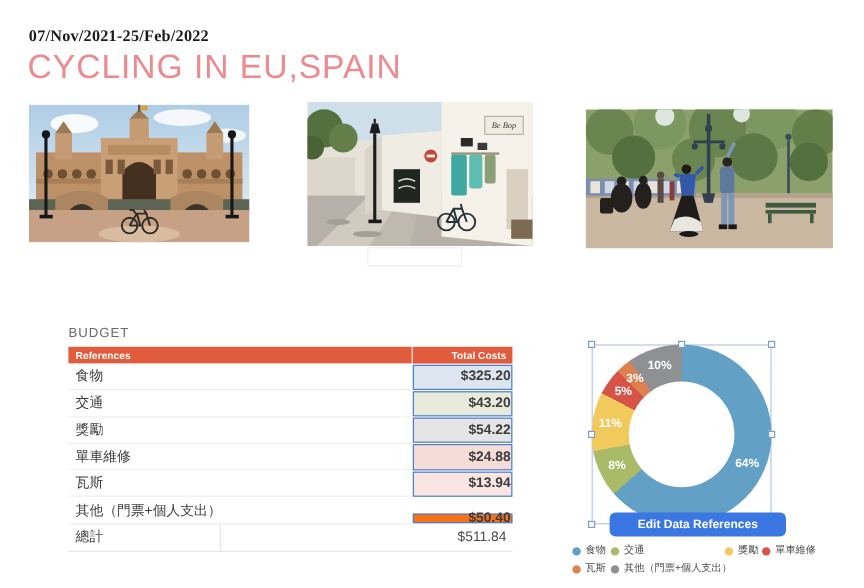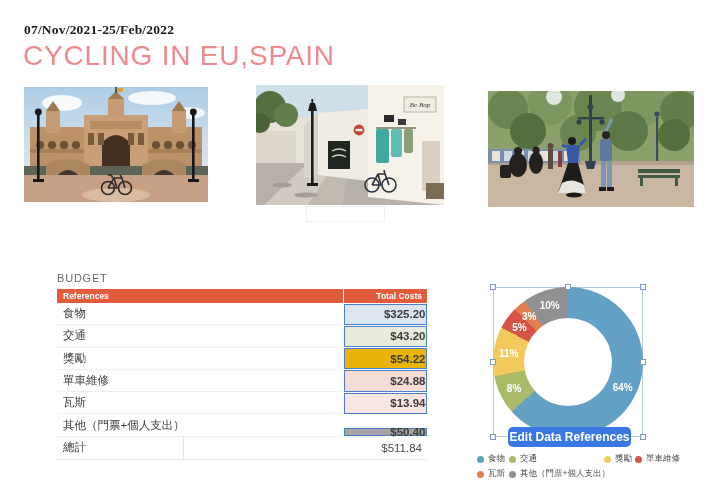--- a/index.html
+++ b/index.html
@@ -78,23 +78,23 @@
   }
   .slice-label {
     position: absolute; transform: translate(-50%,-50%);
     color: #fff; font-size: 10px; font-weight: 600; white-space: nowrap;
   }
   .handle {
     position: absolute; width: 6px; height: 6px; background: #fff;
     border: 1px solid #7f9cc9;
   }
   .edit-refs-btn {
-    position: absolute; left: 508px; top: 427px; width: 123px; height: 20px;
+    position: absolute; left: 508px; top: 427px; width: 147px; height: 20px;
     background: #3b77e3; border-radius: 5px; border: none;
-    color: #fff; font-size: 12px; font-weight: 600;
+    color: #fff; font-size: 10px; font-weight: 600;
     display: flex; align-items: center; justify-content: center;
     font-family: "Liberation Sans", sans-serif;
   }
   .legend-item { position: absolute; display: flex; align-items: center; gap: 4px;
                  font-size: 8.5px; color: #4a4a4a; white-space: nowrap; }
   .legend-item .dot { width: 7px; height: 7px; border-radius: 50%; flex: 0 0 auto; }
   .legend-item:nth-of-type(1) { left: 477px; top: 453px; }
   .legend-item:nth-of-type(2) { left: 509px; top: 453px; }
   .legend-item:nth-of-type(3) { left: 604px; top: 453px; }
   .legend-item:nth-of-type(4) { left: 635px; top: 453px; }
@@ -344,42 +344,42 @@
   <div class="t-row">
     <div class="c-desc">交通</div>
     <div class="c-total-wrap">
       <div class="c-total" style="background: rgb(232, 235, 220);">$43.20</div>
     </div>
   </div>
 
   <div class="t-row">
     <div class="c-desc">獎勵</div>
     <div class="c-total-wrap">
-      <div class="c-total" style="background: #eab308;">$54.22</div>
+      <div class="c-total" style="background: #e5e5e5;">$54.22</div>
     </div>
   </div>
 
   <div class="t-row">
     <div class="c-desc">單車維修</div>
     <div class="c-total-wrap">
       <div class="c-total" style="background: rgb(245, 220, 215);">$24.88</div>
     </div>
   </div>
 
   <div class="t-row">
     <div class="c-desc">瓦斯</div>
     <div class="c-total-wrap">
       <div class="c-total" style="background: rgb(249, 229, 225);">$13.94</div>
     </div>
   </div>
 
   <div class="t-row">
     <div class="c-desc">其他（門票+個人支出）</div>
     <div class="c-total-wrap">
-      <div class="c-total" style="background: #a3a3a3; margin-top: 13px;">$50.40</div>
+      <div class="c-total" style="background: #f97316; margin-top: 13px;">$50.40</div>
     </div>
   </div>
 </div>
     <div class="t-foot">
       <div class="c-desc">總計</div>
       <span class="mid-divider"></span>
       <div class="c-total">$511.84</div>
     </div>
   </div>
 

